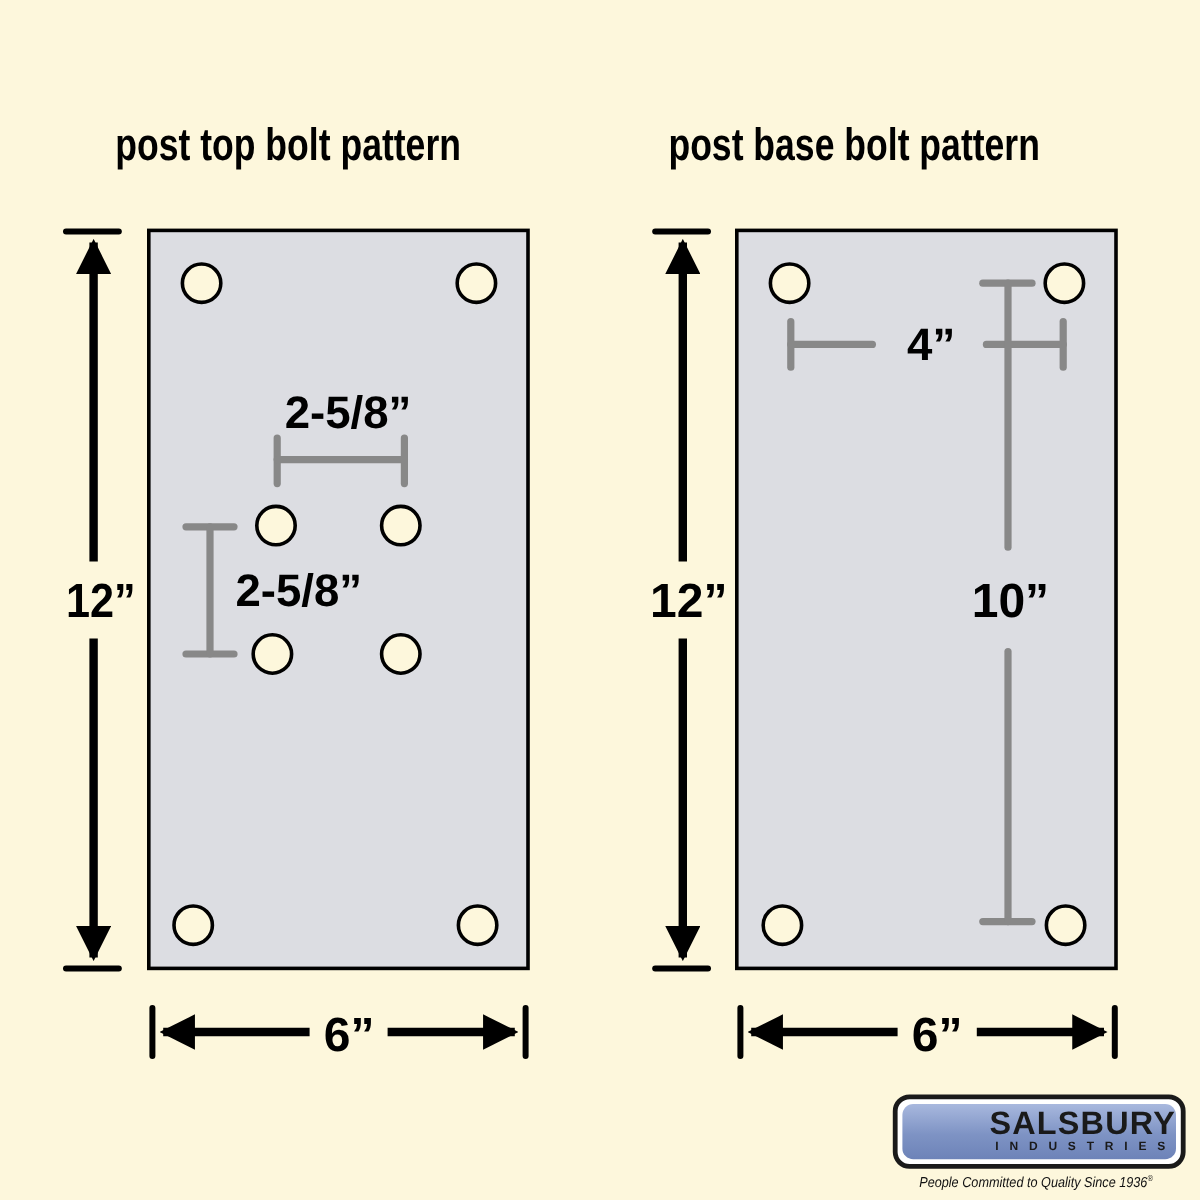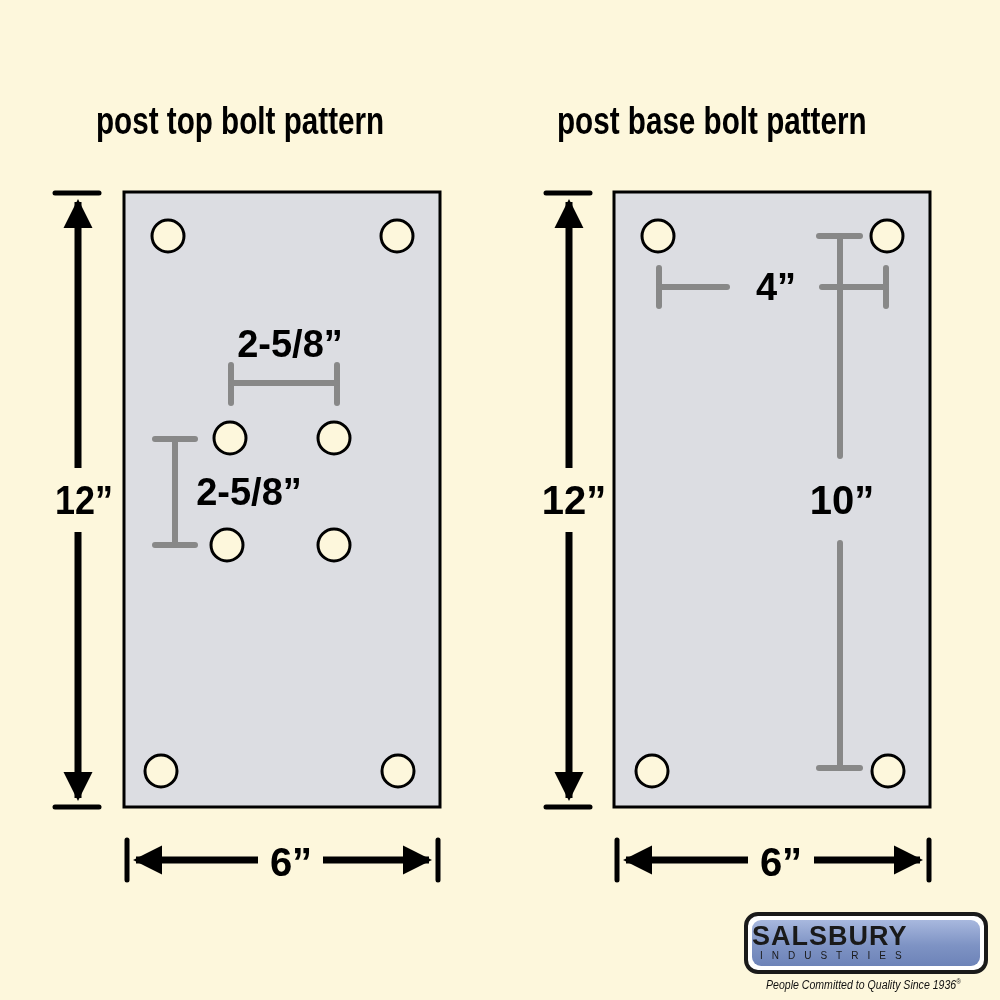--- a/index.html
+++ b/index.html
@@ -23,29 +23,29 @@
     }
     .logo {
       position: absolute; left: 744px; top: 912px; width: 244px; height: 62px;
       border: 4px solid #1a1a1a; border-radius: 14px; box-sizing: border-box;
       background: #fff;
     }
     .logo-inner {
       position: absolute; left: 4px; top: 4px; right: 4px; bottom: 4px;
       border-radius: 9px;
       background: linear-gradient(#a8b8de, #7e93c4 55%, #6d83b8);
-      text-align: left;
+      text-align: right;
     }
     .logo-name {
       font-family: "Liberation Sans", sans-serif; font-weight: bold;
       font-size: 27px; color: #1a1a1a; line-height: 28px; margin-top: 2px;
       letter-spacing: 1px;
     }
     .logo-sub {
-      font-family: "Liberation Sans", sans-serif; font-weight: normal;
+      font-family: "Liberation Sans", sans-serif; font-weight: bold;
       font-size: 10px; color: #1a1a1a; letter-spacing: 9px; line-height: 12px;
       margin-left: 8px;
     }
     .tagline {
       position: absolute; left: 766px; top: 978px;
       font-family: "Liberation Sans", sans-serif; font-style: italic;
       font-size: 12px; color: #111; white-space: nowrap;
       transform: scaleX(0.88); transform-origin: left top;
     }
     .tagline sup { font-size: 7px; }

